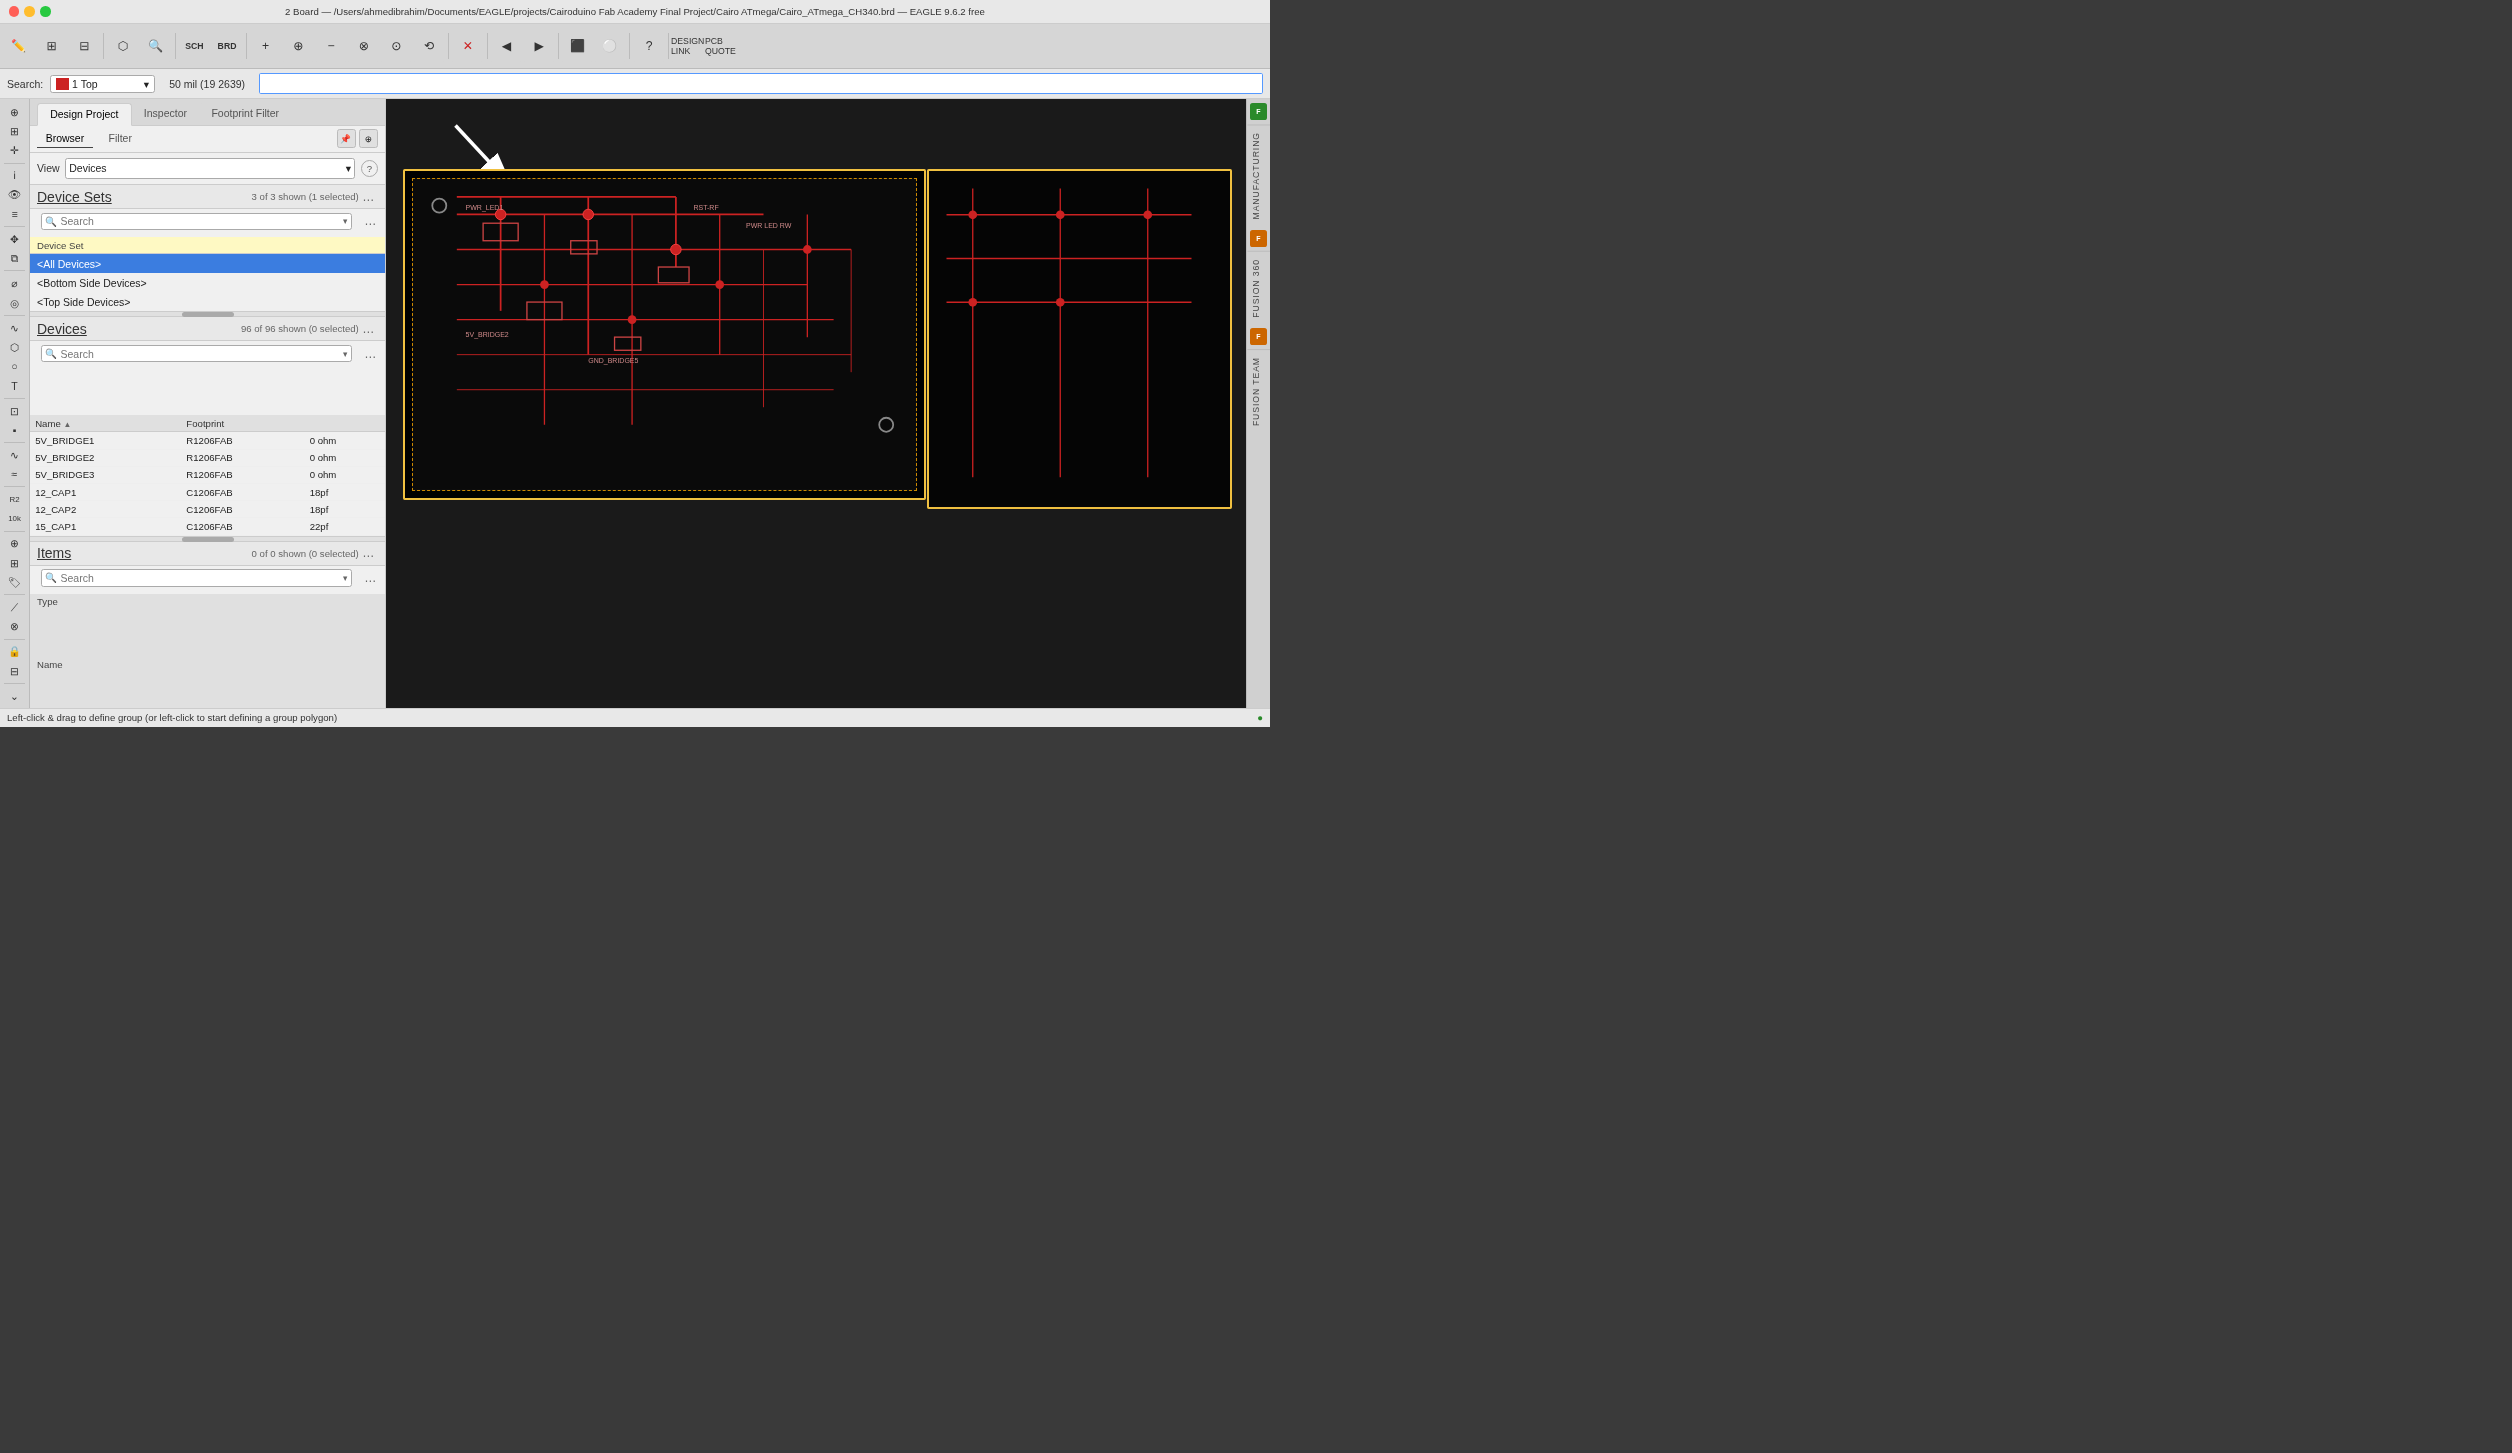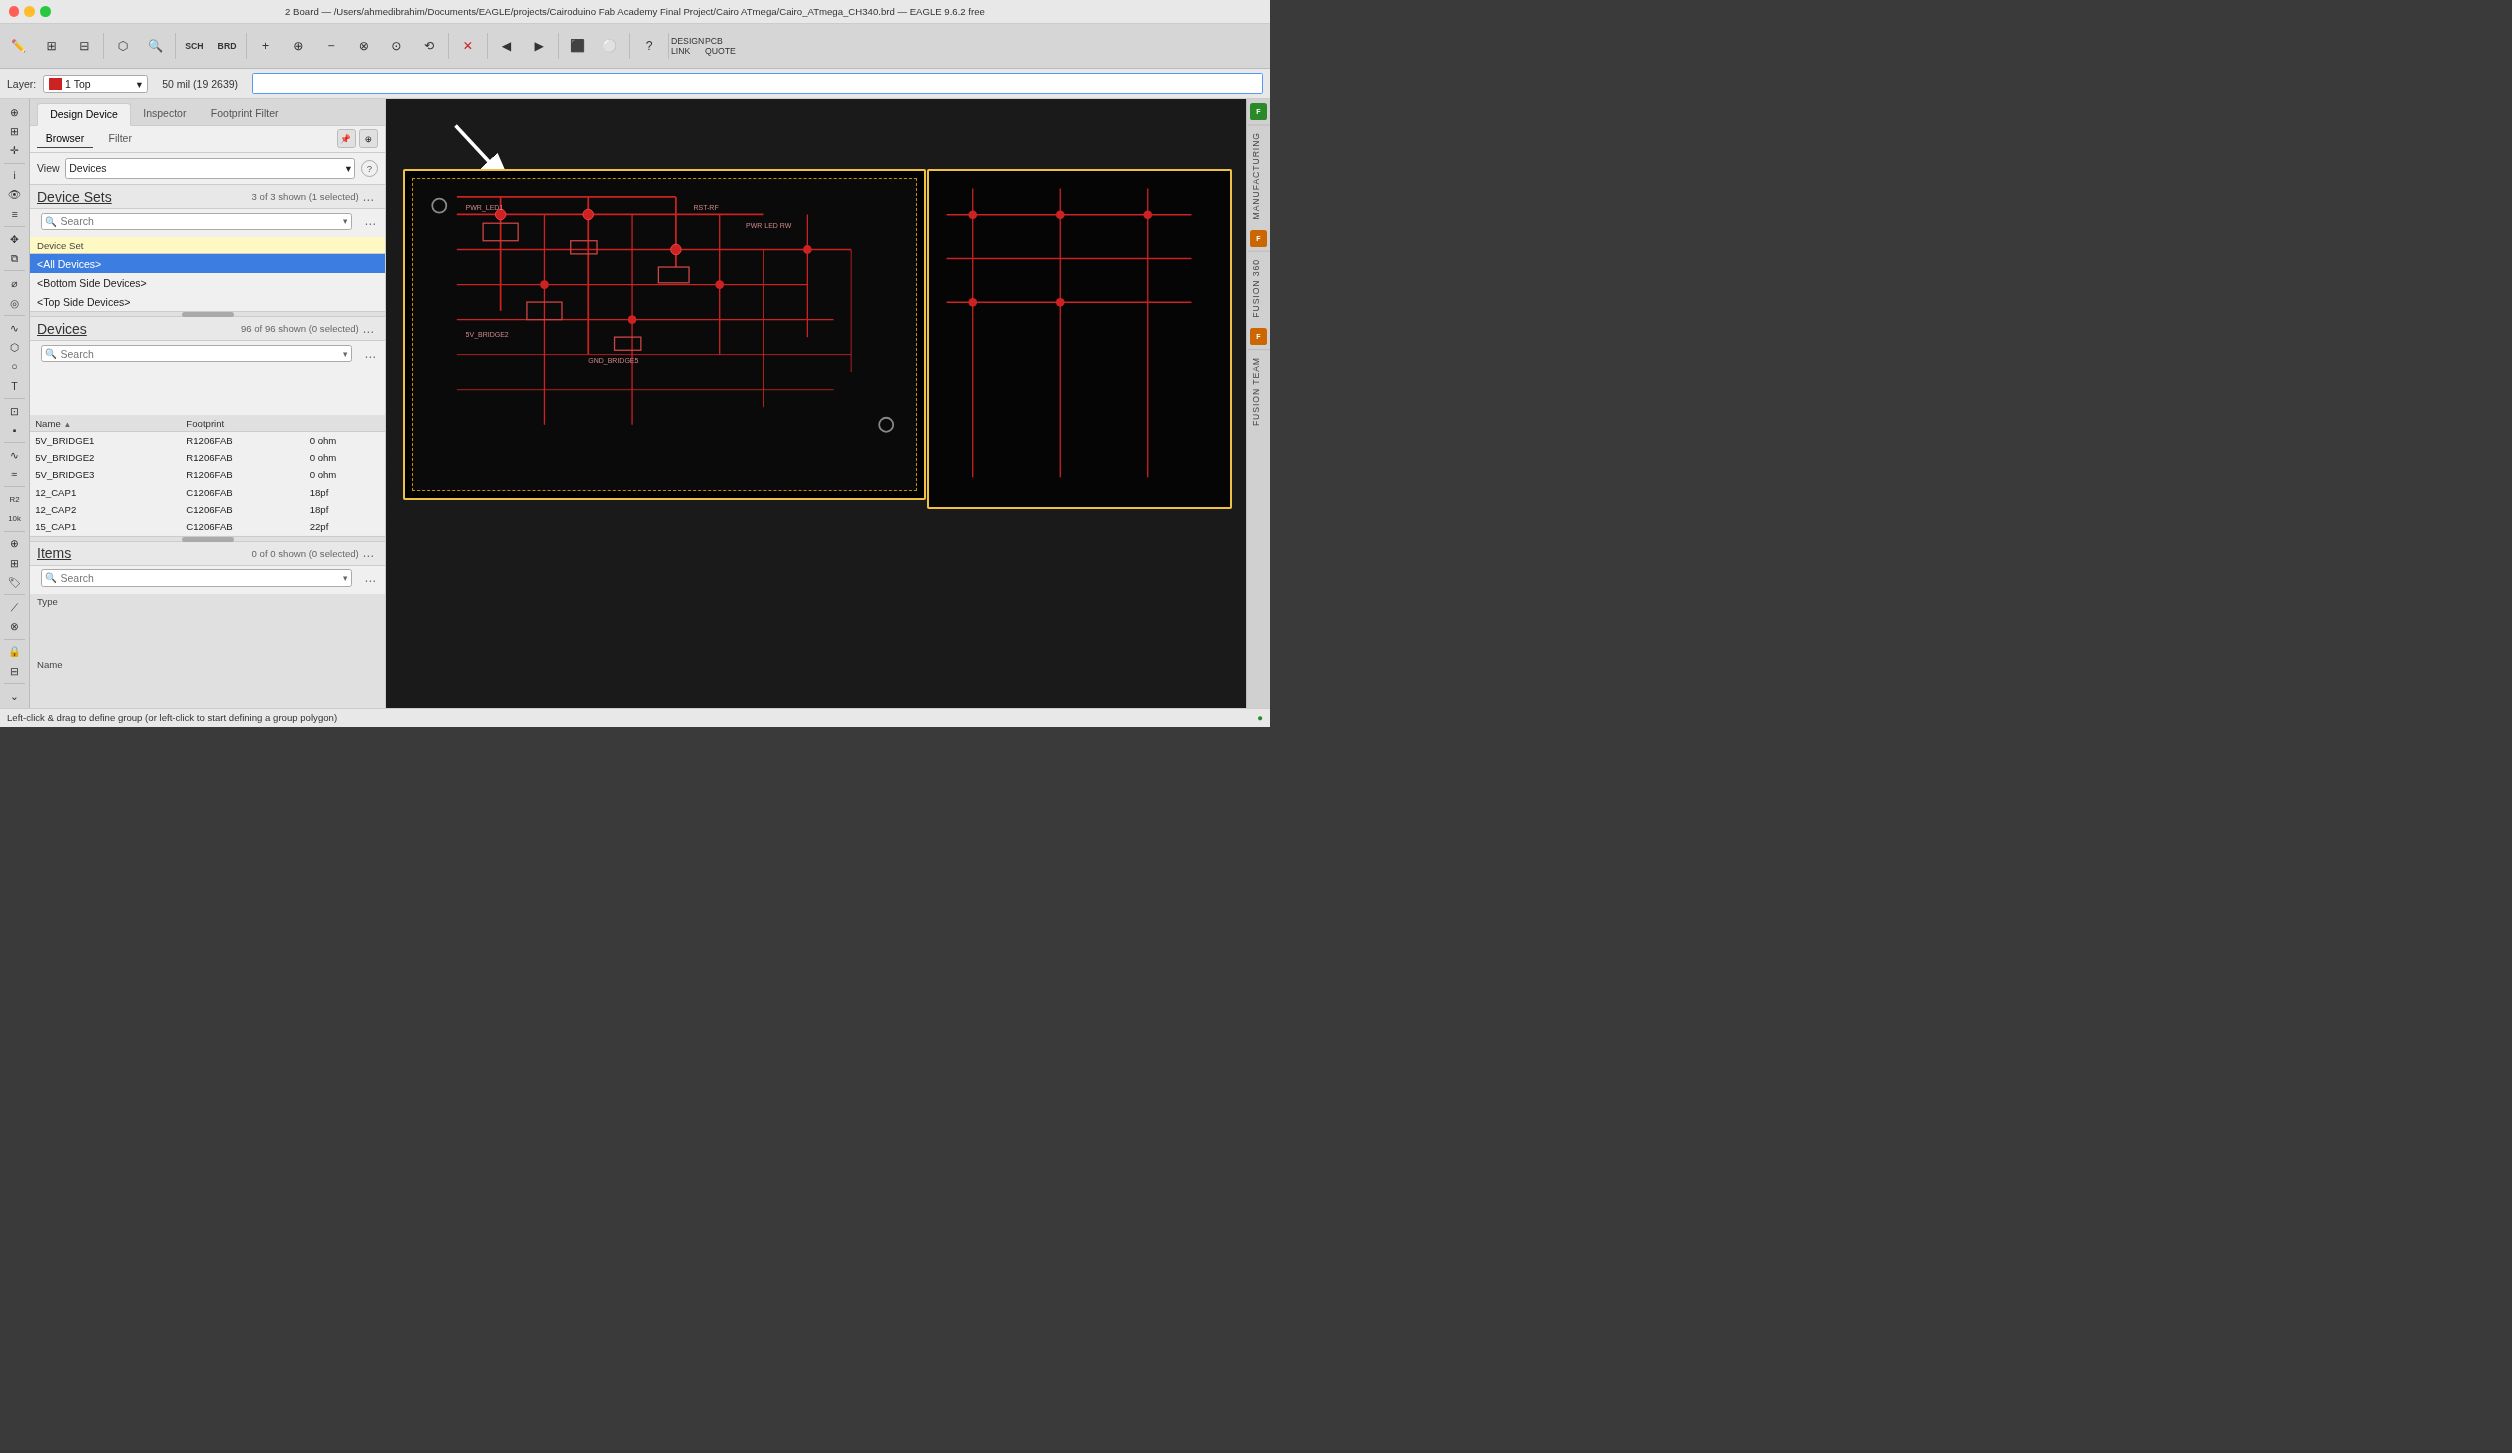--- a/index.html
+++ b/index.html
@@ -467,21 +467,21 @@
     <div class="toolbar-btn" style="color:#cc2222;">⬛</div>
     <div class="toolbar-btn">⚪</div>
     <div class="toolbar-separator"></div>
     <div class="toolbar-btn">?</div>
     <div class="toolbar-separator"></div>
     <div class="toolbar-btn" style="font-size:8.7px;">DESIGN LINK</div>
     <div class="toolbar-btn" style="font-size:8.7px;">PCB QUOTE</div>
   </div>
 
   <div id="layer-bar">
-    <span id="layer-label">Layer:</span>
+    <span id="layer-label">Search:</span>
     <div id="layer-select">
       <div class="layer-color-box"></div>
       <span>1 Top</span>
       <span style="margin-left:auto;">▾</span>
     </div>
     <span id="coord-display">50 mil (19 2639)</span>
     <input id="command-input" type="text" style="">
   </div>
 
   <div id="content">
@@ -524,21 +524,21 @@
       <div class="left-separator"></div>
       <div class="left-btn">🔒</div>
       <div class="left-btn">⊟</div>
       <div class="left-separator"></div>
       <div class="left-btn">⌄</div>
     </div>
 
     <div id="side-panel">
 
       <div id="tabs-row">
-        <div class="tab active">Design Device</div>
+        <div class="tab active">Design Project</div>
         <div class="tab">Inspector</div>
         <div class="tab">Footprint Filter</div>
       </div>
 
       <div id="sub-tabs-row">
         <div class="sub-tab active">Browser</div>
         <div class="sub-tab">Filter</div>
         <div class="sub-tab-icons">
           <div class="sub-tab-icon-btn">📌</div>
           <div class="sub-tab-icon-btn">⊕</div>

